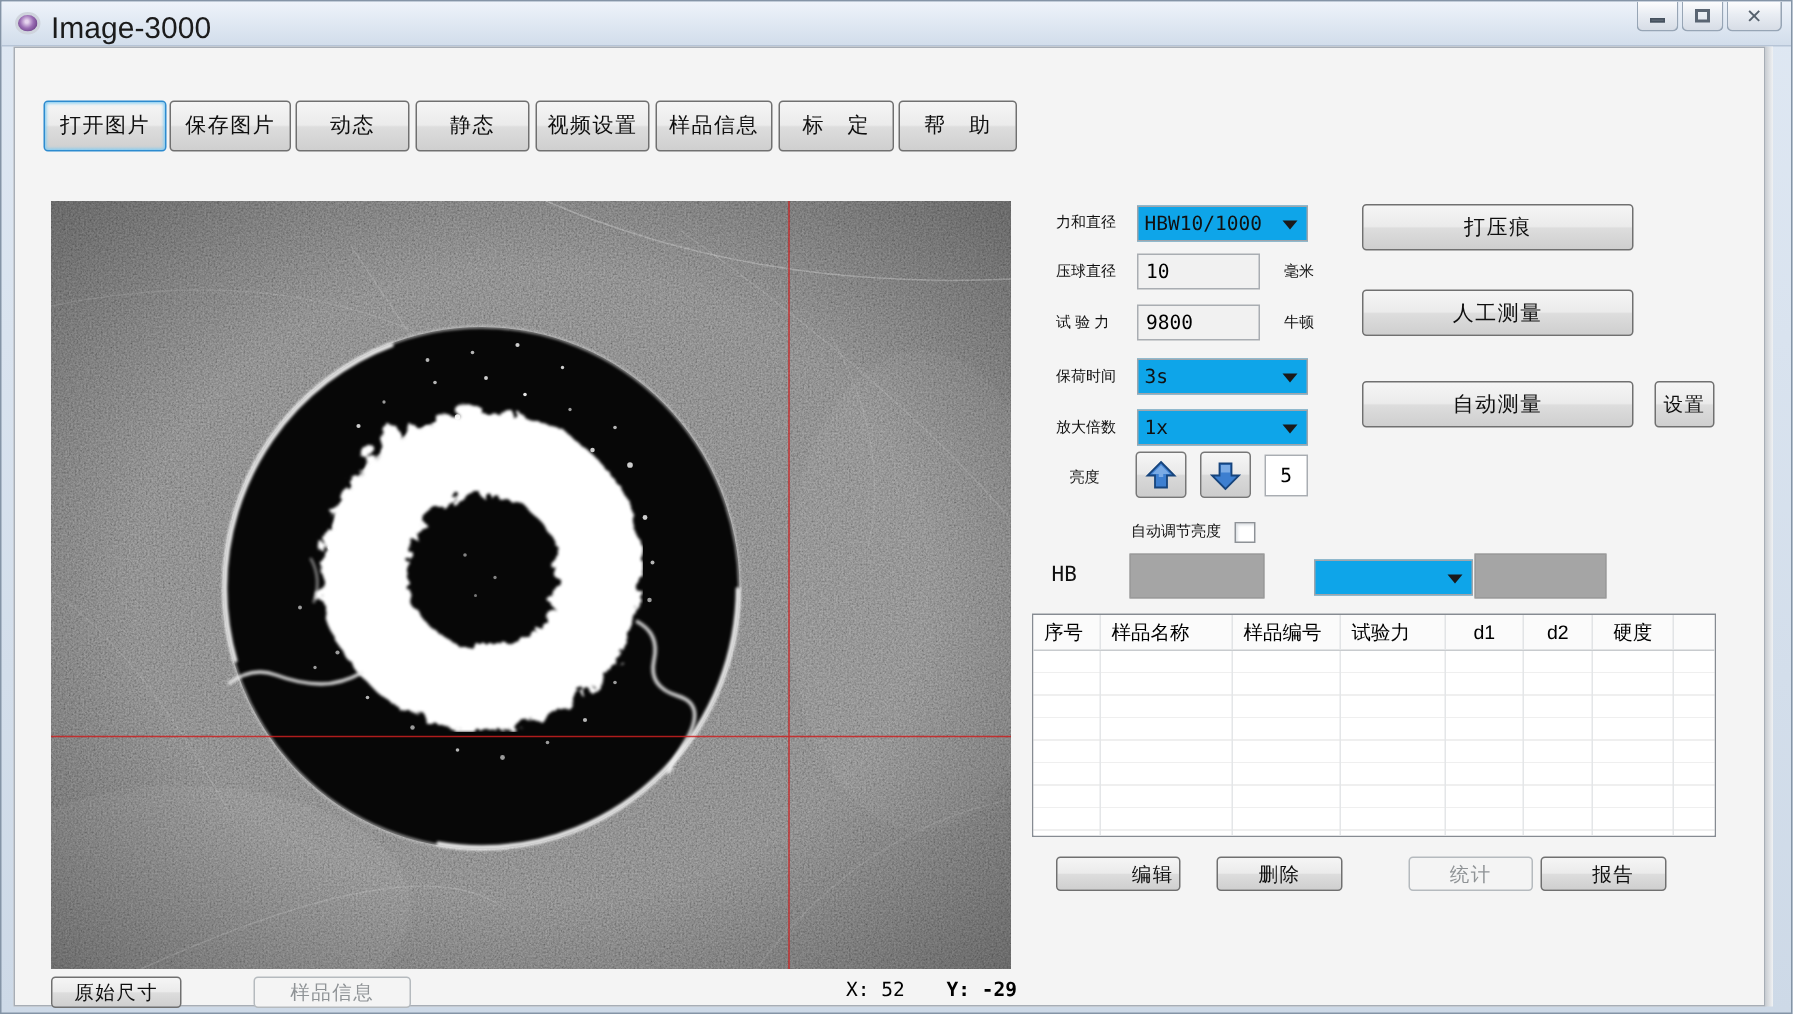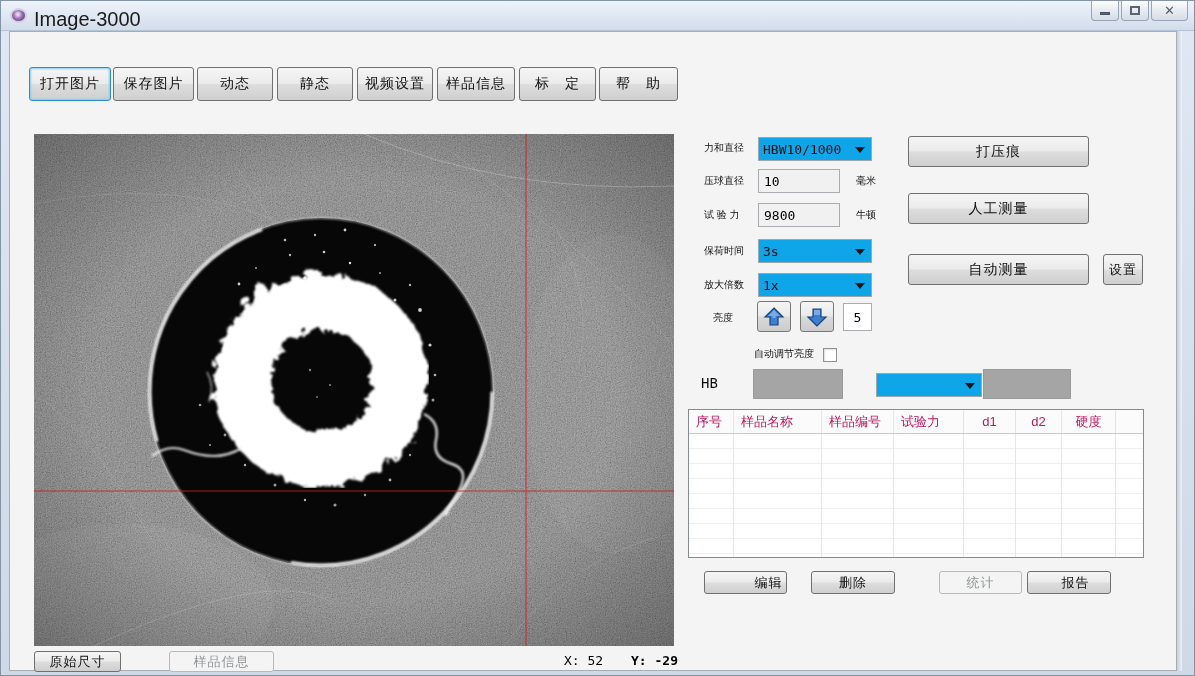--- a/index.html
+++ b/index.html
@@ -100,21 +100,21 @@
     display:flex; align-items:center; justify-content:center; cursor:pointer;
   }
 
   
   .rtable {
     position:absolute; left:687px; top:408px; width:456px; height:149px;
     background:#fff; border:1px solid #868b92;
   }
   .rtable-header {
     display:flex; height:24px; background:#fbfbfb;
-    border-bottom:1px solid #c8cbce; font-size:13px; color:#be185d;
+    border-bottom:1px solid #c8cbce; font-size:13px; color:#000000;
   }
   .rtable-header .hcell {
     display:flex; align-items:center; padding-left:7px;
     border-right:1px solid #e2e4e6; height:100%;
   }
   .rtable-header .hcell.center { justify-content:center; padding-left:0; }
   .rtable-body { position:relative; height:123px; overflow:hidden;
     background:repeating-linear-gradient(#ffffff 0 14px, #efefef 14px 15px); }
   .vline { position:absolute; top:0; bottom:0; width:1px; background:#e4e6e8; }
 

